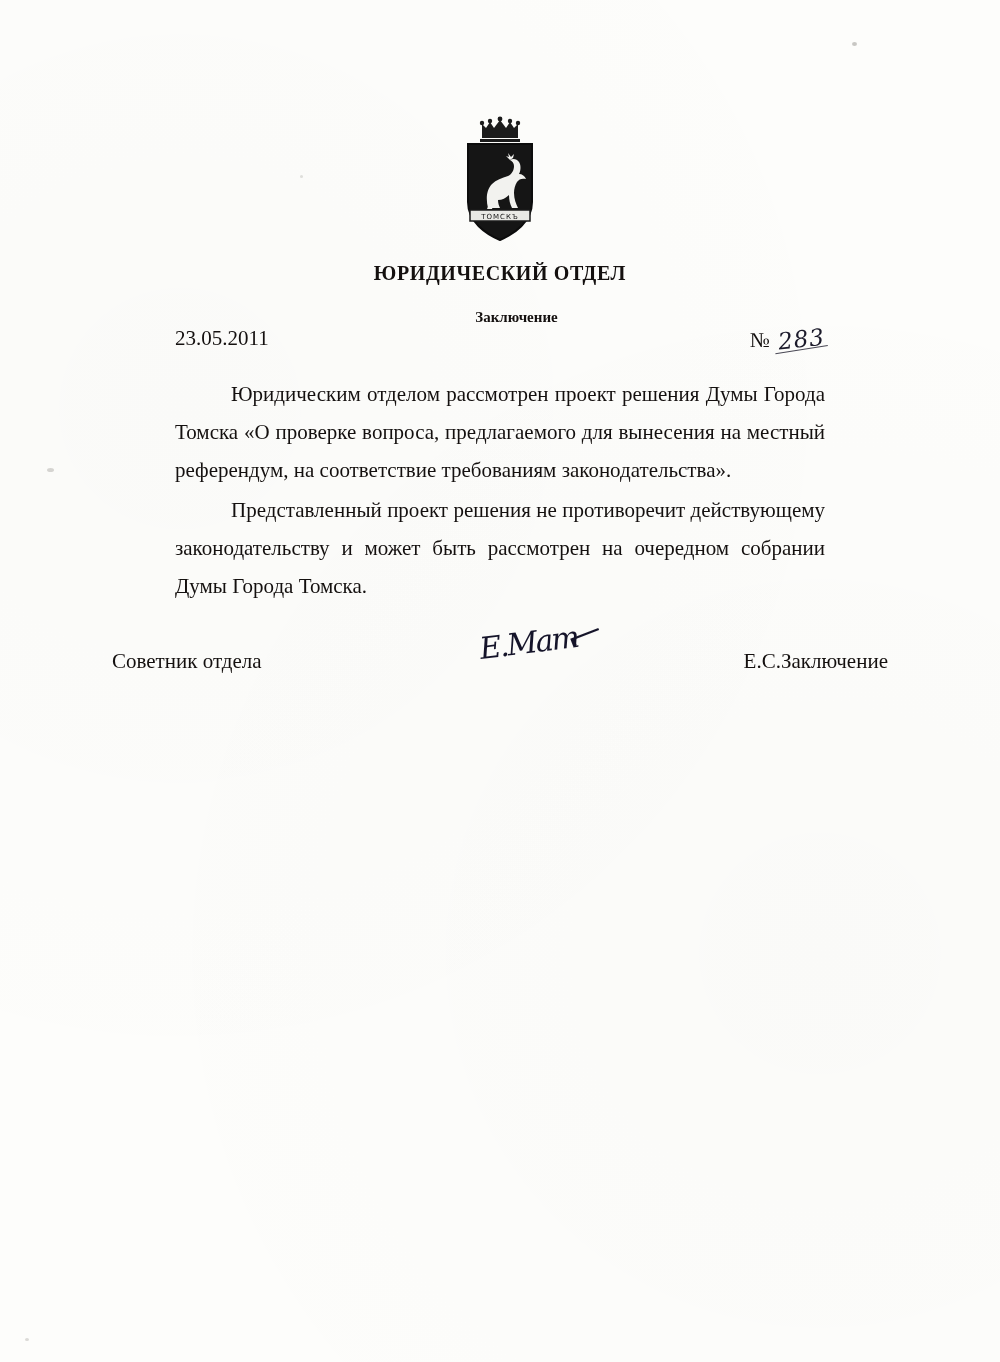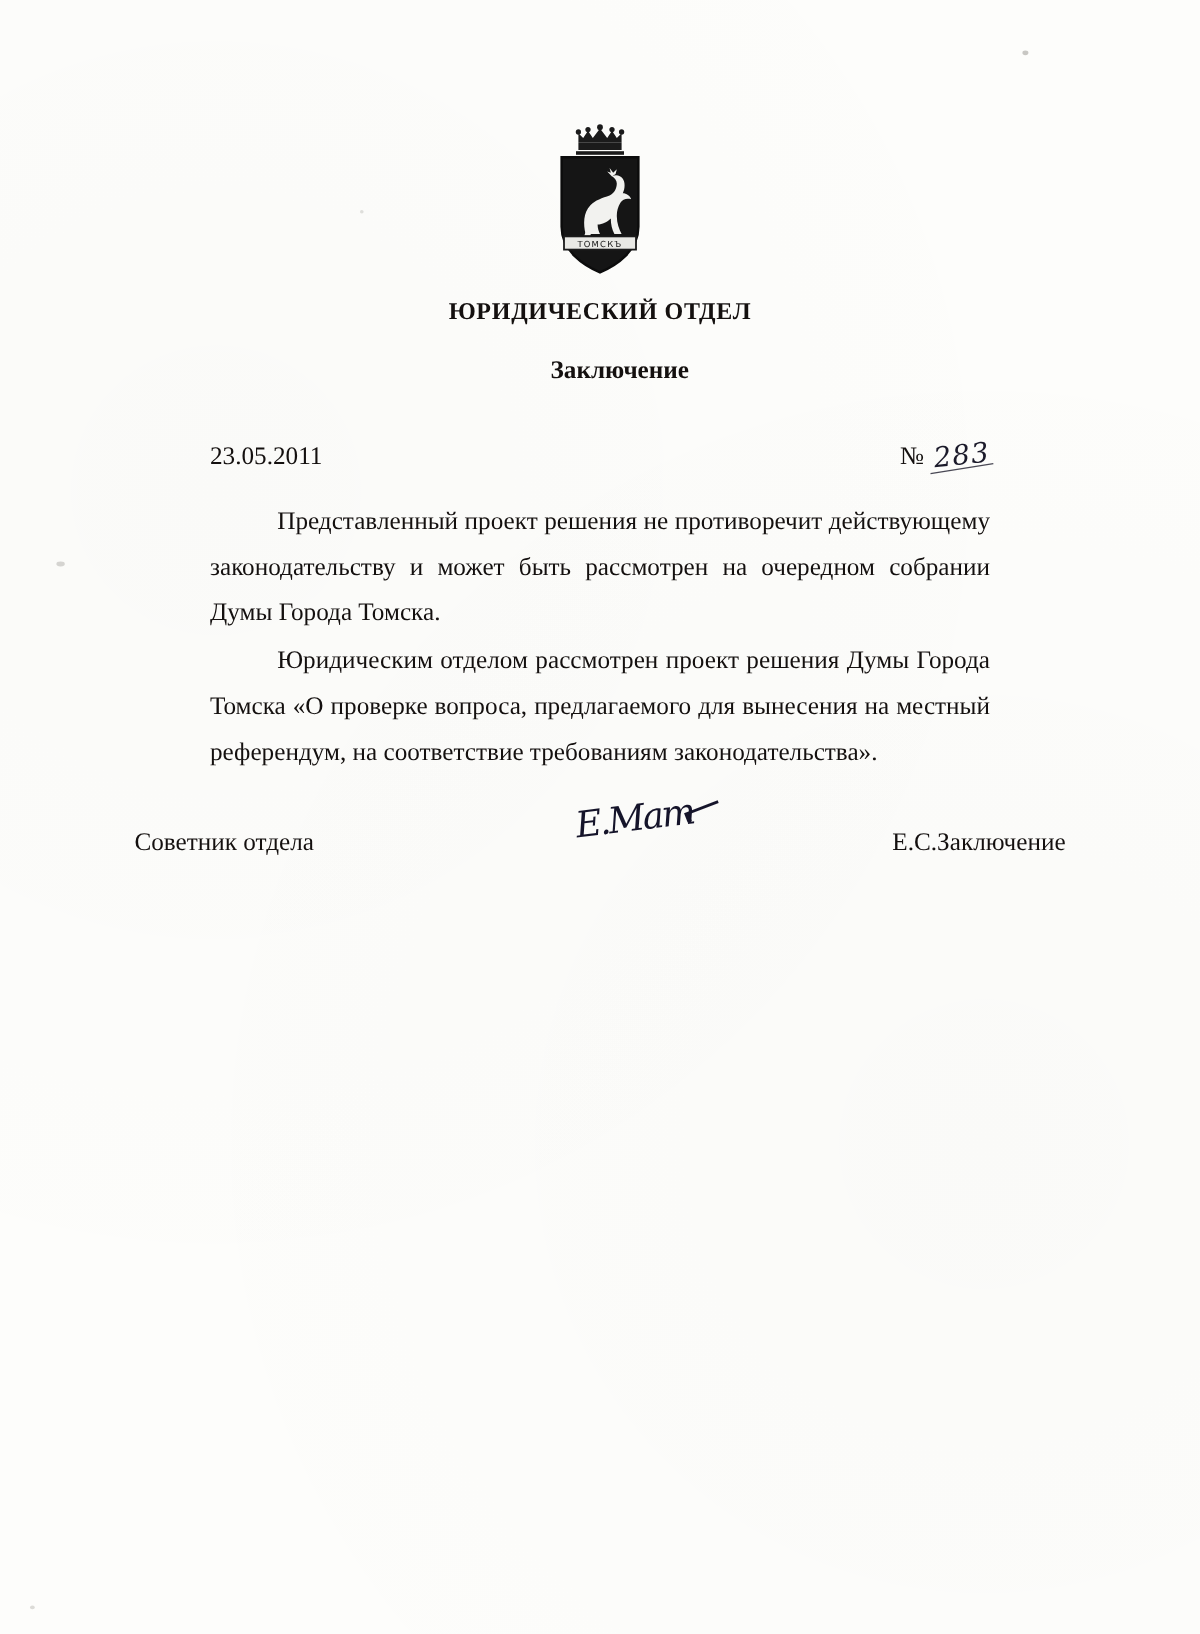--- a/index.html
+++ b/index.html
@@ -31,21 +31,21 @@
     border-radius: 50%;
     opacity: .55;
   }
   .speck.s1 { left: 852px; top: 42px;  width: 5px;  height: 4px; }
   .speck.s2 { left: 47px;  top: 468px; width: 7px;  height: 4px; opacity:.4; }
   .speck.s3 { left: 300px; top: 175px; width: 3px;  height: 3px; opacity:.3; }
   .speck.s4 { left: 25px;  top: 1338px;width: 4px;  height: 3px; opacity:.35;}
 
   .content {
     position: absolute;
-    left: 0; top: 3px;
+    left: 0; top: 16px;
     width: 1000px;
   }
 
   
   .crest-wrap {
     width: 100%;
     display: flex;
     justify-content: center;
     padding-top: 100px;
   }
@@ -66,41 +66,40 @@
   .dept-title {
     text-align: center;
     font-weight: bold;
     font-size: 20px;
     letter-spacing: .6px;
     margin-top: 14px;
   }
   .doc-kind {
     text-align: center;
     font-weight: bold;
-    font-size: 21px;
+    font-size: 15px;
     margin-top: 24px;
     margin-left: 33px;
   }
   .doc-subject {
     margin: 20px auto 0 auto;
     width: 660px;
     text-align: center;
     font-weight: bold;
     font-size: 20.5px;
     line-height: 32px;
   }
 
   
   .meta-row {
     position: relative;
-    margin-top: 46px;
     padding: 0 175px 0 175px;
     display: flex;
     justify-content: space-between;
-    align-items: center;
+    align-items: flex-start;
     font-size: 21px;
   }
   .meta-number {
     display: flex;
     align-items: baseline;
     gap: 8px;
   }
   .num-sign { font-size: 21px; }
   .num-hand {
     font-family: "DejaVu Serif", serif;
@@ -225,22 +224,22 @@
 
     <div class="meta-row">
       <div class="meta-date">23.05.2011</div>
       <div class="meta-number">
         <span class="num-sign">№</span>
         <span class="num-hand">283</span>
       </div>
     </div>
 
     <div class="body-text">
+      <p>Юридическим отделом рассмотрен проект решения Думы Города Томска «О проверке вопроса, предлагаемого для вынесения на местный референдум, на соответствие требованиям законодательства».</p>
       <p>Представленный проект решения не противоречит действующему законодательству и может быть рассмотрен на очередном собрании Думы Города Томска.</p>
-      <p>Юридическим отделом рассмотрен проект решения Думы Города Томска «О проверке вопроса, предлагаемого для вынесения на местный референдум, на соответствие требованиям законодательства».</p>
     </div>
 
     <div class="sign-row">
       <div>Советник отдела</div>
       <div class="signature-mark">
         <span>Е.Мат</span><span class="tail">⌐</span>
       </div>
       <div>Е.С.Заключение</div>
     </div>
 

